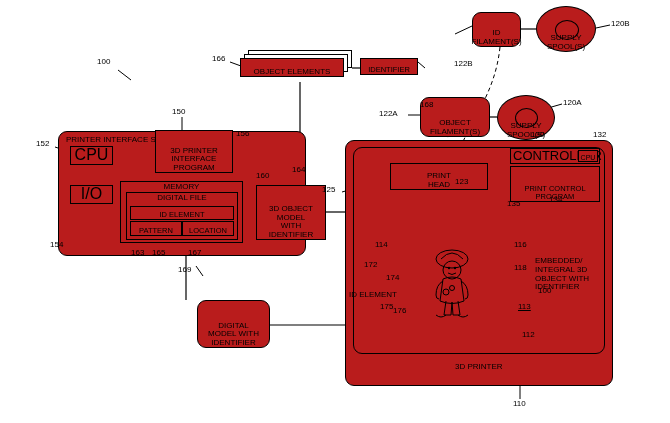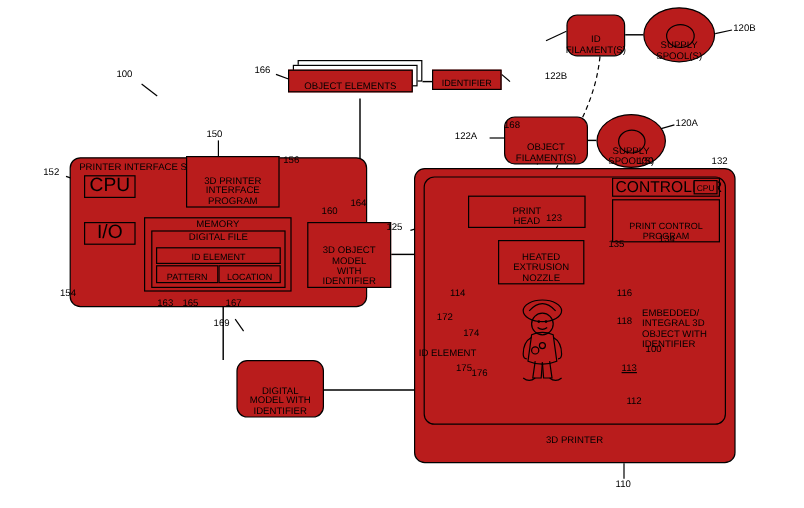--- a/index.html
+++ b/index.html
@@ -222,25 +222,20 @@
   <div style="position:absolute;left:515px;top:108px;width:21px;height:18px;border:1.3px solid #000;border-radius:50%;"></div>
 
   <div class="box rnd" style="left:345px;top:140px;width:268px;height:246px;"></div>
   <div class="box rnd" style="left:353px;top:147px;width:252px;height:207px;"></div>
   <div class="lbl" style="left:455px;top:363px;">3D PRINTER</div>
 
   <div class="box" style="left:390px;top:163px;width:98px;height:27px;">
     <span style="font-size:8px;white-space:pre-line;">PRINT
 HEAD</span>
   </div>
-  <div class="box" style="left:415px;top:200px;width:72px;height:37px;">
-    <span style="font-size:8px;white-space:pre-line;">HEATED
-EXTRUSION
-NOZZLE</span>
-  </div>
 
   <div class="box" style="left:510px;top:148px;width:90px;height:16px;justify-content:flex-start;padding-left:2px;">
     <span style="font-size:13px;">CONTROLLER</span>
   </div>
   <div class="box" style="left:578px;top:150px;width:20px;height:12px;">
     <span style="font-size:7px;">CPU</span>
   </div>
   <div class="box" style="left:510px;top:166px;width:90px;height:36px;">
     <span style="font-size:7.5px;white-space:pre-line;">PRINT CONTROL
 PROGRAM</span>
@@ -270,21 +265,21 @@
 INTEGRAL 3D
 OBJECT WITH
 IDENTIFIER</div>
   <div class="lbl" style="left:349px;top:291px;">ID ELEMENT</div>
 
   <div class="lbl" style="left:97px;top:58px;">100</div>
   <div class="lbl" style="left:172px;top:108px;">150</div>
   <div class="lbl" style="left:36px;top:140px;">152</div>
   <div class="lbl" style="left:50px;top:241px;">154</div>
   <div class="lbl" style="left:236px;top:130px;">156</div>
-  <div class="lbl" style="left:268px;top:172px;">160</div>
+  <div class="lbl" style="left:256px;top:172px;">160</div>
   <div class="lbl" style="left:292px;top:166px;">164</div>
   <div class="lbl" style="left:212px;top:55px;">166</div>
   <div class="lbl" style="left:420px;top:53px;margin-top:48px;">168</div>
   <div class="lbl" style="left:131px;top:249px;">163</div>
   <div class="lbl" style="left:152px;top:249px;">165</div>
   <div class="lbl" style="left:188px;top:249px;">167</div>
   <div class="lbl" style="left:178px;top:266px;text-align:right;">169</div>
 
   <div class="lbl" style="left:454px;top:28px;margin-top:32px;">122B</div>
   <div class="lbl" style="left:611px;top:20px;">120B</div>

